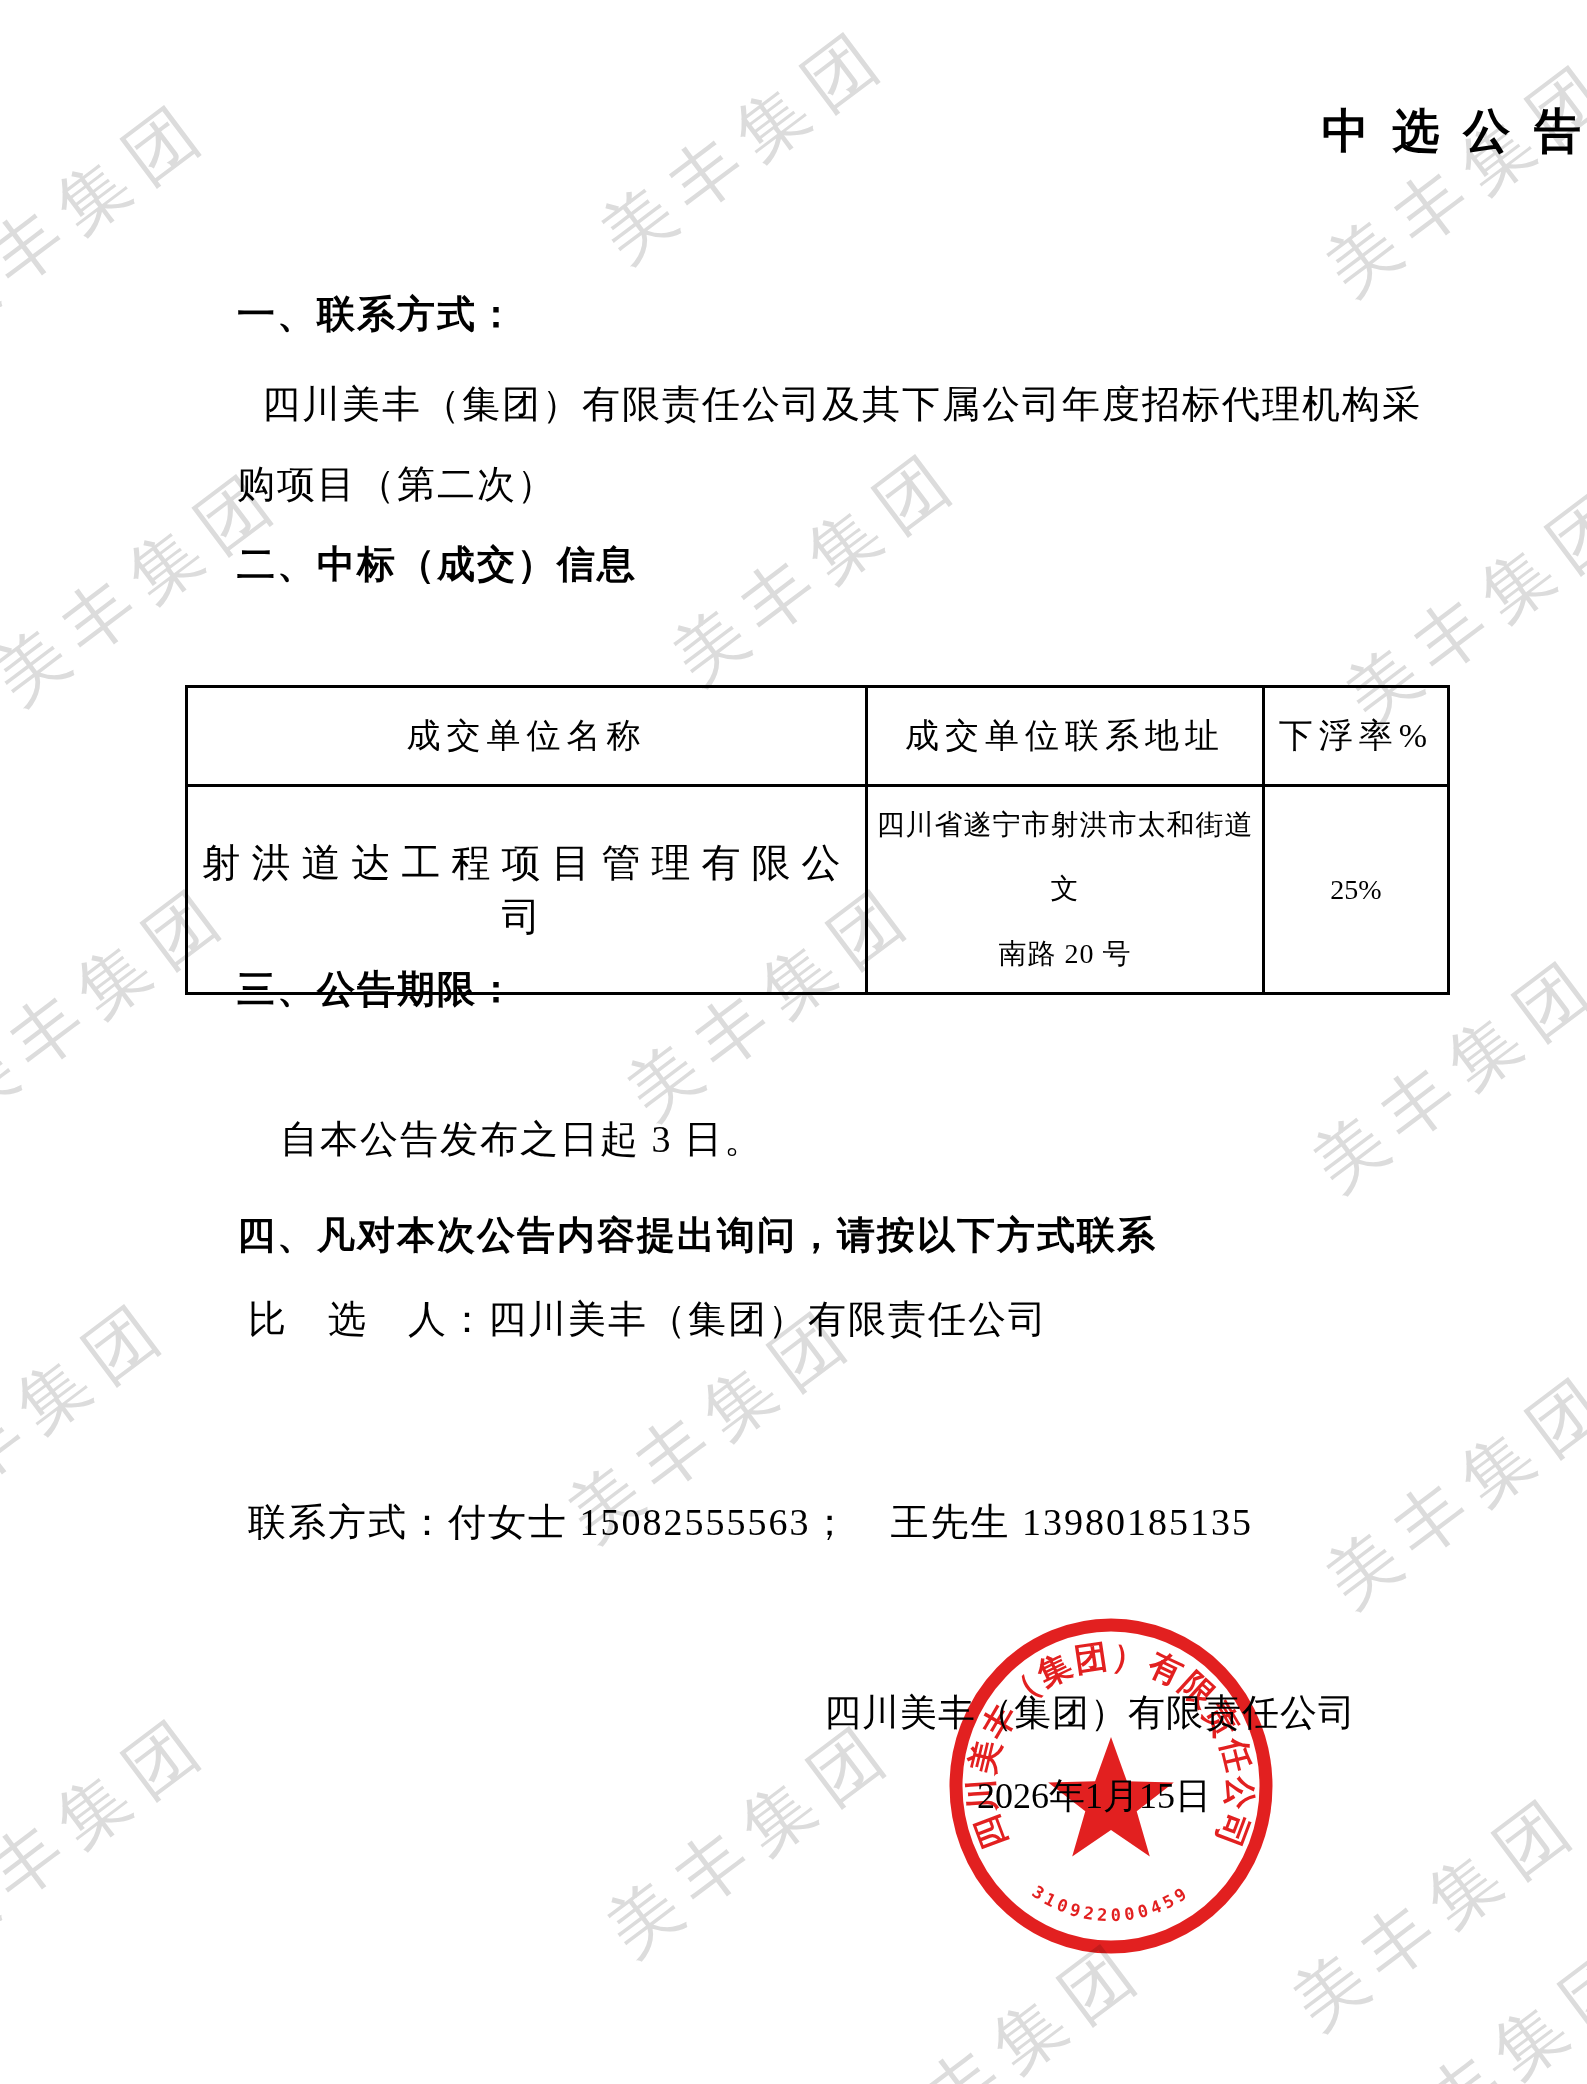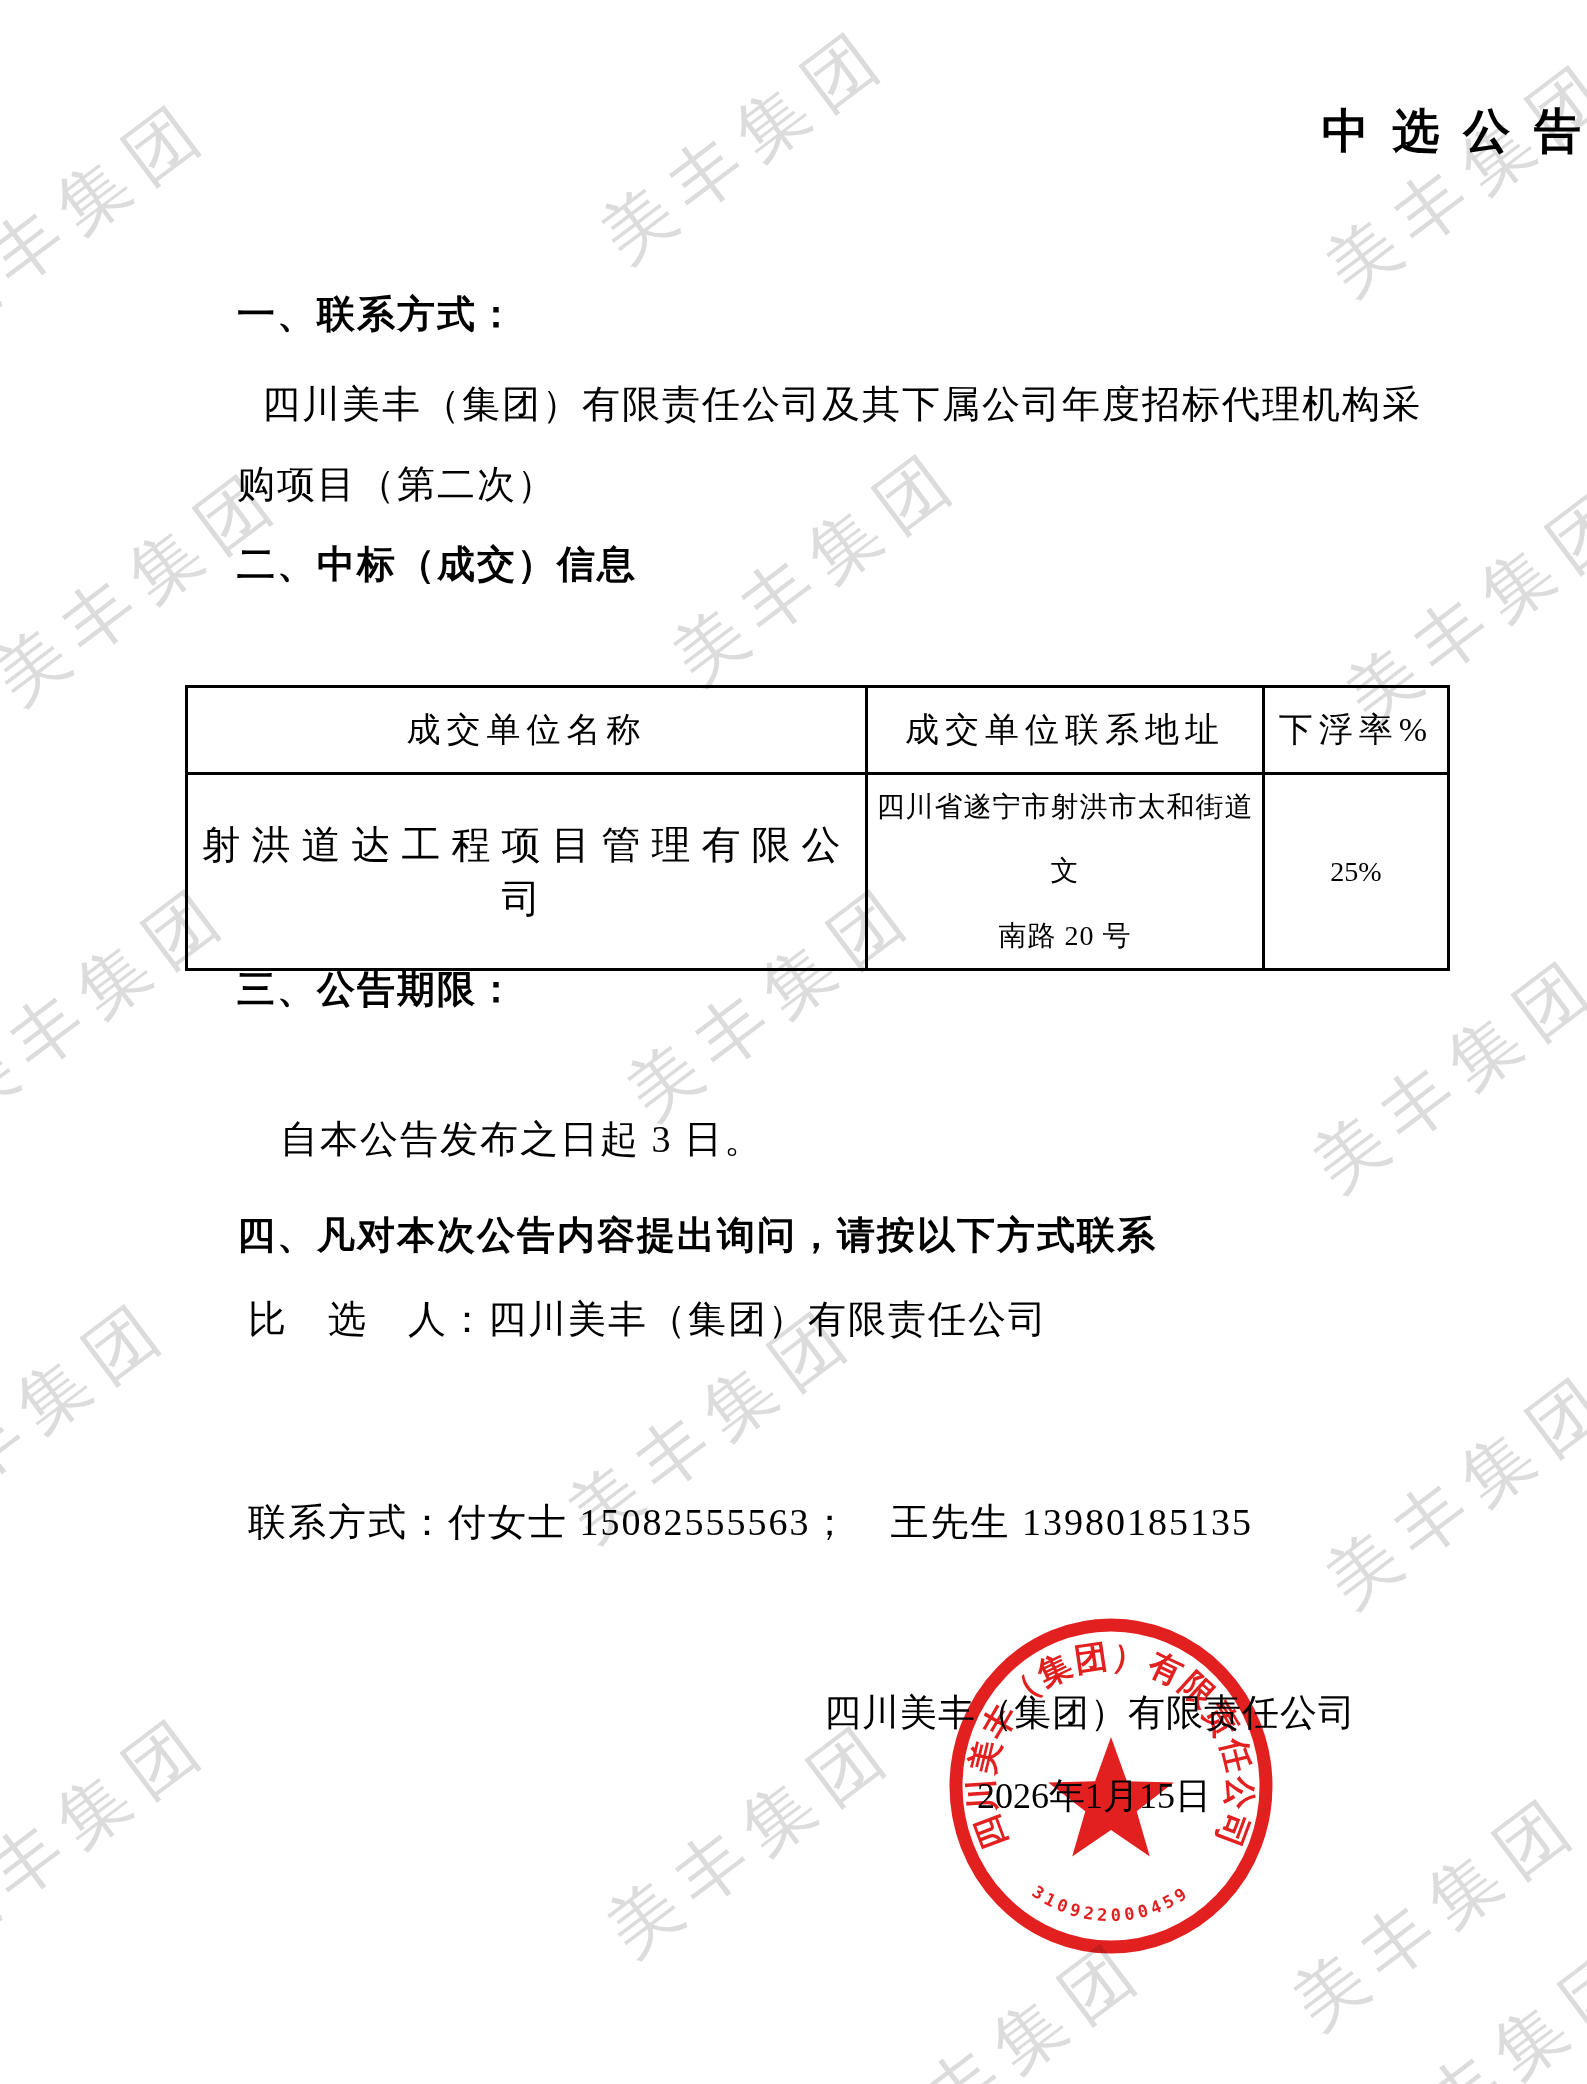--- a/index.html
+++ b/index.html
@@ -19,21 +19,21 @@
   
   .abs { position:absolute; z-index:2; white-space:nowrap; line-height:1.15; }
   .title { left:0; top:104px; width:100%; text-align:right;
            font-size:47px; font-weight:bold; letter-spacing:6px; white-space:nowrap; }
   .hd  { font-size:38px; font-weight:bold; letter-spacing:2px; }
   .bd  { font-size:38px; letter-spacing:2px; }
   
   .award { position:absolute; left:185px; top:685px; z-index:2;
            border-collapse:collapse; table-layout:fixed; }
   .award th, .award td { border:3px solid #000; text-align:center;
-           vertical-align:middle; padding:0 4px; font-weight:normal; }
+           vertical-align:middle; padding:6px 4px; font-weight:normal; }
   .award th { font-size:34px; letter-spacing:6px; height:84px; }
   .award td { height:128px; }
   .cell-name { font-size:39px; letter-spacing:11px; }
   .cell-addr { font-size:28px; letter-spacing:1px; white-space:pre-line; line-height:2.3; }
   .cell-rate { font-size:28px; }
   
   .sig-company { left:824px; top:1692px; font-size:37px; letter-spacing:1px; }
   .sig-date { left:824px; top:1776px; width:540px; text-align:center; font-size:36px; }
   
   .seal { position:absolute; left:943px; top:1612px; width:336px; height:348px;

